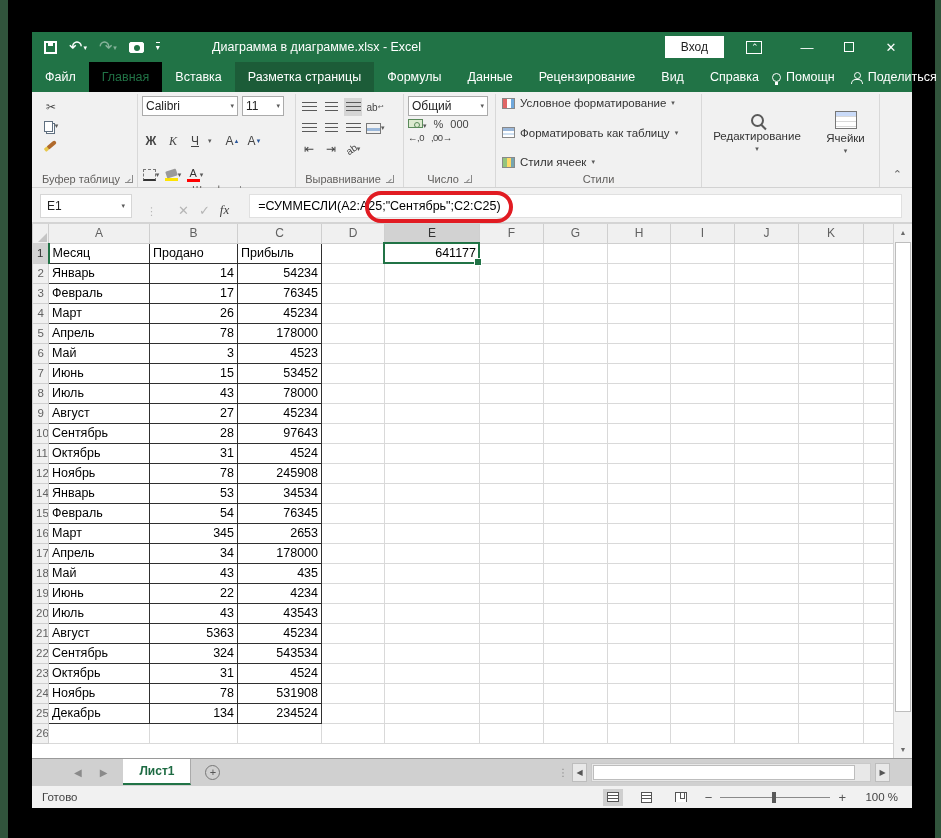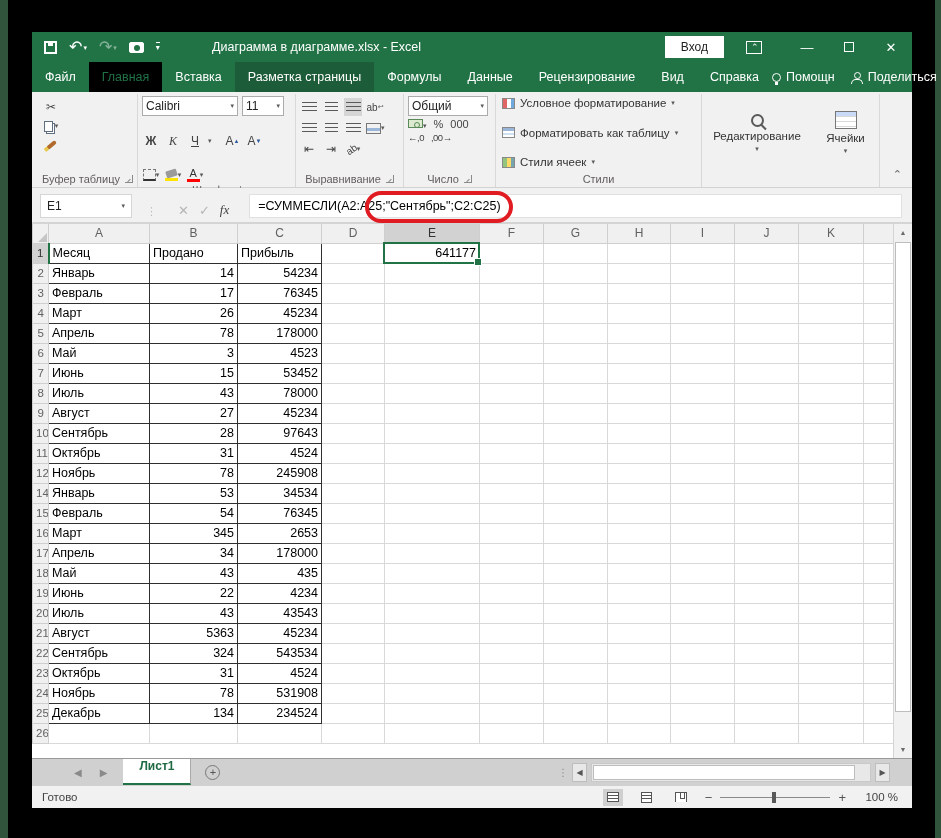--- a/index.html
+++ b/index.html
@@ -159,21 +159,21 @@
   .vs-up, .vs-down { position:absolute; left:0; width:18px; height:17px; display:flex; align-items:center;
     justify-content:center; color:#6a6a6a; font-size:7px; background:#f1f1f1; cursor:pointer; }
   .vs-up { top:0; } .vs-down { bottom:0; }
   .vs-thumb { position:absolute; left:1px; top:18px; width:16px; height:88%; background:#fff;
     border:1px solid #bdbdbd; cursor:pointer; }
 
   
   .sheetbar { height:27px; background:#d0d0d0; border-top:1px solid #9a9a9a; display:flex;
     align-items:stretch; flex:0 0 auto; font-size:12px; }
   .nav-arrows { display:flex; align-items:center; gap:18px; padding:0 16px 0 42px; color:#8a8a8a; font-size:10px; }
-  .sheettab { background:#fff; color:#1e6b43; font-weight:bold; display:flex; 
+  .sheettab { background:#fff; color:#1e6b43; font-weight:bold; display:flex; align-items:center;
     padding:0 16px; border-bottom:2px solid #217346; border-right:1px solid #aaa; cursor:pointer; }
   .addsheet { display:flex; align-items:center; padding:0 14px; }
   .plus-circle { width:15px; height:15px; border:1px solid #777; border-radius:50%; color:#555;
     display:flex; align-items:center; justify-content:center; font-size:11px; cursor:pointer; }
   .hs-zone { margin-left:auto; display:flex; align-items:center; gap:4px; padding-right:22px; }
   .hs-dots { color:#8a8a8a; font-size:10px; letter-spacing:0; }
   .hs-btn { width:15px; height:19px; background:#e8e8e8; border:1px solid #bdbdbd; color:#555;
     font-size:8px; display:flex; align-items:center; justify-content:center; cursor:pointer; }
   .hs-track { width:280px; height:19px; background:#e8e8e8; border:1px solid #c9c9c9; position:relative; }
   .hs-thumb { position:absolute; left:1px; top:1px; width:262px; height:15px; background:#fff; border:1px solid #bdbdbd; }

